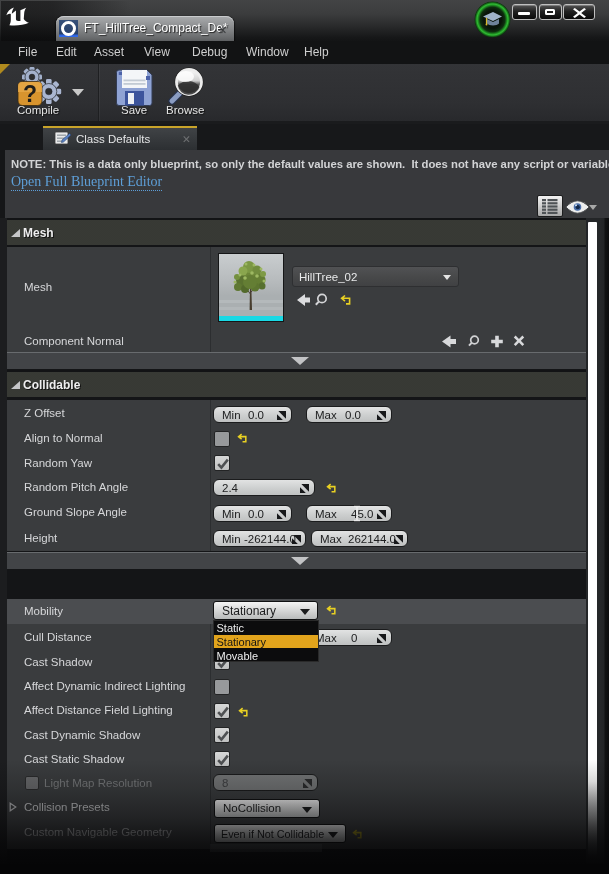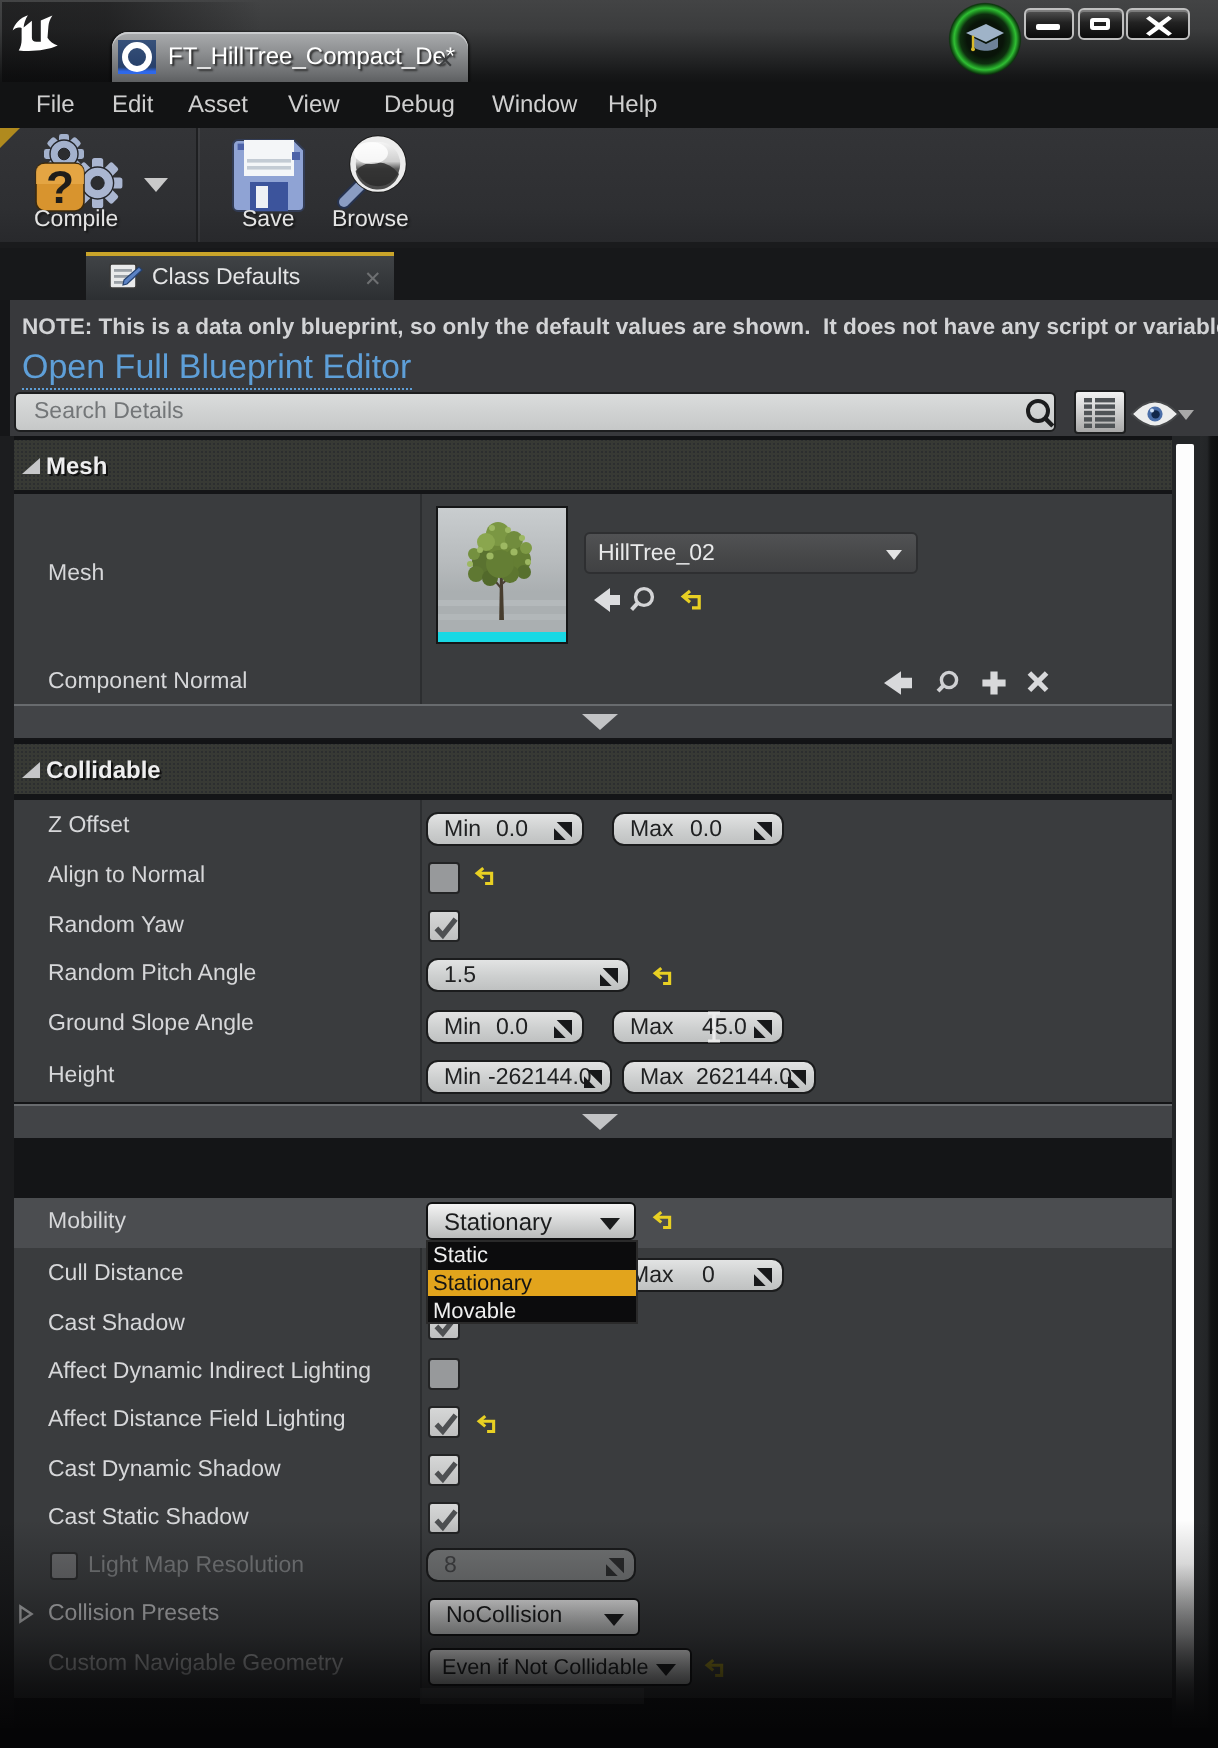--- a/index.html
+++ b/index.html
@@ -35,21 +35,21 @@
   .tlabel{font-size:11.5px;color:#e4e4e4;text-shadow:1px 1px 1px #151515;}
   #caret1{left:72px;top:25px;width:0;height:0;border-left:6px solid transparent;border-right:6px solid transparent;border-top:7px solid #c9c9c9;}
   
   #tabrow{left:0;top:124px;width:609px;height:26px;background:#17181a;}
   #cdtab{left:3px;top:2px;width:154px;height:24px;background:linear-gradient(#404346 0%,#34373a 60%,#2c2f32 100%);border-top:2px solid #c9a42a;margin-left:40px;}
   #cdtab .txt{left:33px;top:5px;font-size:11.5px;color:#e4e5e6;}
   #cdtab .cx{left:139px;top:5px;font-size:10.5px;color:#6e7072;}
   
   #noteband{left:0;top:150px;width:609px;height:68px;background:#38393c;border-left:5px solid #151618;}
   #noteband .note{left:6px;top:8px;width:700px;font-size:11.3px;font-weight:bold;color:#d2d3d5;white-space:nowrap;}
-  #noteband .link{left:6px;top:24px;font-size:17px;color:#5e9fd8;border-bottom:1px dotted #5e9fd8;padding-bottom:0px;}
+  #noteband .link{left:6px;top:24px;font-size:14px;color:#5e9fd8;border-bottom:1px dotted #5e9fd8;padding-bottom:0px;font-family:Liberation Serif, serif;}
   #search{left:2px;top:46px;width:521px;height:20px;background:linear-gradient(#dadcdc,#c6c8c8);border:1px solid #1d1e1f;border-radius:3px;}
   #search .ph{left:9px;top:3px;font-size:11.5px;color:#737678;}
   #gridbtn{left:532px;top:45px;width:26px;height:22px;background:linear-gradient(#f2f2f2 0%,#cfcfcf 50%,#a8a8a8 100%);border:1px solid #1d1e1f;border-radius:2px;}
   #eyecaret{left:584px;top:55px;width:0;height:0;border-left:4.5px solid transparent;border-right:4.5px solid transparent;border-top:5.5px solid #a8a8a8;}
   
   #details{left:0;top:218px;width:609px;height:844px;background:#141517;}
   .leftedge{left:0;top:0;width:7px;height:656px;background:#1c1d1f;}
   .cathead{left:7px;width:579px;height:27px;background-color:#2b2d2f;background-image:radial-gradient(circle, rgba(145,145,95,.12) 0.8px, transparent 1.1px);background-size:2px 2px;border-top:2px solid #121315;}
   .cathead .arr{left:4px;top:9px;width:0;height:0;border-left:9px solid transparent;border-bottom:8px solid #c6c7c9;}
   .cathead .t{left:16px;top:6px;font-size:12px;font-weight:bold;color:#eeeeef;text-shadow:1px 1px 0 #111;}
@@ -211,27 +211,20 @@
         <path d="M8 9 L15.5 2.5 L17 4 L9.5 11 L7.5 11.5 Z" fill="#5b82c4" stroke="#24406e" stroke-width=".6"></path>
       </svg>
       <div class="abs txt">Class Defaults</div>
       <div class="abs cx">✕</div>
     </div>
   </div>
 
   <div class="abs" id="noteband">
     <div class="abs note">NOTE: This is a data only blueprint, so only the default values are shown.&nbsp; It does not have any script or variables.</div>
     <div class="abs link">Open Full Blueprint Editor</div>
-    <div class="abs" id="search">
-      <span class="abs ph">Search Details</span>
-      <svg class="abs" style="left:504px;top:2px" width="16" height="16" viewBox="0 0 16 16">
-        <circle cx="7" cy="6.5" r="5" fill="none" stroke="#1c1d1e" stroke-width="2"></circle>
-        <line x1="10.6" y1="10.2" x2="14.4" y2="14" stroke="#1c1d1e" stroke-width="2.2"></line>
-      </svg>
-    </div>
     <div class="abs" id="gridbtn">
       <svg class="abs" style="left:4px;top:3px" width="16" height="15" viewBox="0 0 16 15">
         <g fill="#4f5356">
           <rect x="0" y="0" width="4" height="2.2"></rect>
             <rect x="5.5" y="0" width="10" height="2.2"></rect>
           <rect x="0" y="3.2" width="4" height="2.2"></rect>
             <rect x="5.5" y="3.2" width="10" height="2.2"></rect>
           <rect x="0" y="6.4" width="4" height="2.2"></rect>
             <rect x="5.5" y="6.4" width="10" height="2.2"></rect>
           <rect x="0" y="9.6" width="4" height="2.2"></rect>
@@ -351,21 +344,21 @@
         <path d="M5 1.2 L1.6 4 L5 6.8 M1.6 4 L9.6 4 L9.6 9.6 L6 9.6" fill="none" stroke="#e8d023" stroke-width="1.7"></path>
       </svg>
     <div class="abs rowlab" style="left:24px;top:239px">Random Yaw</div>
     <div class="abs checkbox" style="left:214px;top:237px">
         <svg style="position:absolute;left:1px;top:1px" width="14" height="14" viewBox="0 0 14 14">
           <path d="M2.2 7.2 L5.4 10.6 L11.8 2.6" fill="none" stroke="#4e5052" stroke-width="2.6"></path>
         </svg>
       </div>
     <div class="abs rowlab" style="left:24px;top:263px">Random Pitch Angle</div>
     <div class="abs spin" style="left:213px;top:261px;width:102px">
-        <span class="v" style="left:8px">1.5</span>
+        <span class="v" style="left:8px">2.4</span>
         <svg class="abs" style="right:5px;top:4px" width="9" height="9" viewBox="0 0 10 10">
           <path d="M1.5 0 L10 0 L10 8.5 Z" fill="#17181a"></path>
           <path d="M0 3.5 L6.5 10 L0 10 Z" fill="#17181a"></path>
         </svg>
       </div>
     <svg class="abs" style="left:326px;top:265px" width="12" height="10" viewBox="0 0 13 11">
         <path d="M5 1.2 L1.6 4 L5 6.8 M1.6 4 L9.6 4 L9.6 9.6 L6 9.6" fill="none" stroke="#e8d023" stroke-width="1.7"></path>
       </svg>
     <div class="abs rowlab" style="left:24px;top:288px">Ground Slope Angle</div>
     <div class="abs spin" style="left:213px;top:287px;width:79px">

